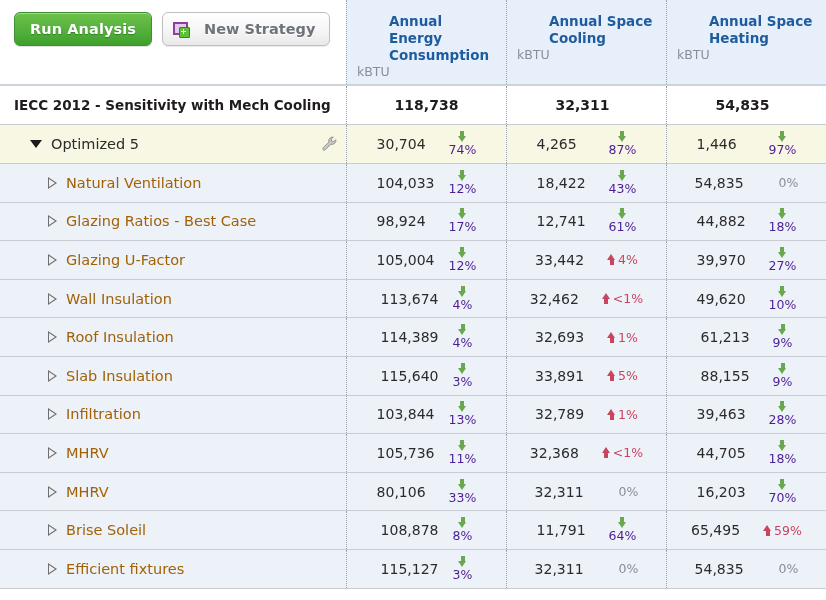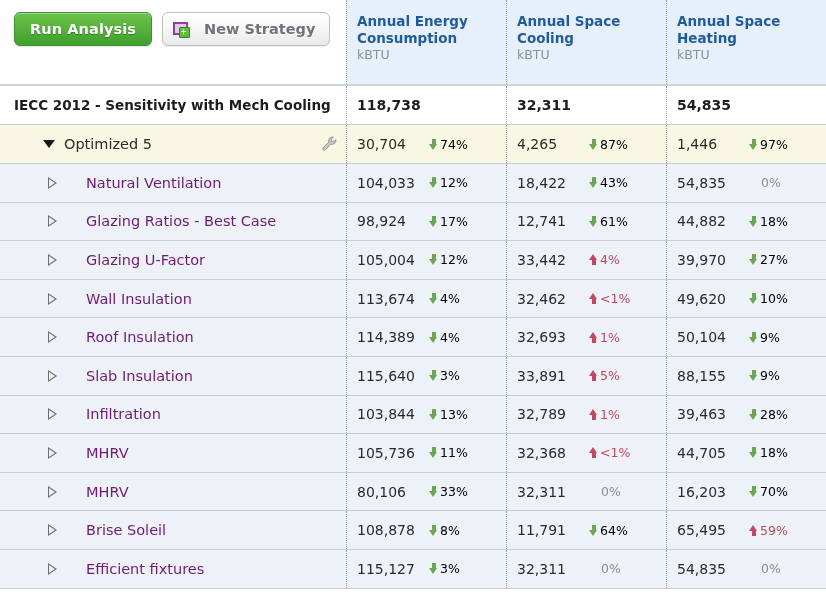--- a/index.html
+++ b/index.html
@@ -131,20 +131,21 @@
     border-left: 1px dotted #9aa3b0;
     padding: 13px 8px 0 10px;
     min-width: 0;
   }
   .metric-head .mh-title {
     color: #1f5c9e;
     font-weight: bold;
     font-size: 13.5px;
     line-height: 17px;
     white-space: pre-line;
+    margin-left: 32px;
   }
   .metric-head .mh-units {
     margin-top: 0;
     color: #8a8f96;
     font-size: 12.5px;
     line-height: 15px;
   }
 
   
   .rows {
@@ -187,21 +188,21 @@
     font-weight: bold;
     color: #201c1c;
     padding-left: 14px;
     white-space: nowrap;
   }
 
   .strategy-name-wrap {
     display: flex;
     align-items: center;
     width: 100%;
-    padding-left: 43px;
+    padding-left: 30px;
     padding-right: 8px;
     box-sizing: border-box;
   }
   .caret-down {
     width: 0; height: 0;
     border-left: 6px solid transparent;
     border-right: 6px solid transparent;
     border-top: 8px solid #1a1a1a;
     margin-right: 9px;
     flex: 0 0 auto;
@@ -253,34 +254,34 @@
     position: absolute;
     left: -8px;
     top: -4px;
     width: 0; height: 0;
     border-top: 4px solid transparent;
     border-bottom: 4px solid transparent;
     border-left: 6px solid #edf1f8;
   }
   .measure-name {
     font-size: 14.5px;
-    color: #701a75;
+    color: #a16207;
     white-space: nowrap;
-    margin-left: 20px;
   }
 
   
   .cell-data {
     flex: 1 1 0;
     box-sizing: border-box;
     border-left: 1px dotted #9aa3b0;
     display: flex;
     align-items: center;
     padding: 0 10px 0 10px;
     min-width: 0;
+    justify-content: center;
   }
   .val {
     font-size: 14px;
     color: #2b2b2b;
     white-space: nowrap;
     flex: 0 0 auto;
     min-width: 62px;
   }
   .row-baseline .val {
     font-weight: bold;
@@ -288,21 +289,21 @@
   }
 
   .delta {
     display: flex;
     align-items: center;
     gap: 2px;
     font-size: 12.5px;
     white-space: nowrap;
     margin-left: 10px;
   }
-  .delta.down { color: #000000; }
+  .delta.down { color: #4c1d95; flex-direction: column; }
   .delta.up   { color: #c9455e; }
   .delta.flat { color: #8a8f96; margin-left: 22px; }
 
   .arrow {
     width: 9px;
     height: 11px;
     position: relative;
     flex: 0 0 9px;
     display: inline-block;
   }
@@ -606,21 +607,21 @@
             <span class="val">32,693</span>
             <span class="delta up">
               <span class="arrow up">
                 <span class="stem"></span>
                 <span class="head"></span>
               </span>
               <span>1%</span>
             </span>
           </div>
           <div class="cell-data">
-            <span class="val">50,104</span>
+            <span class="val">61,213</span>
             <span class="delta down">
               <span class="arrow dn">
                 <span class="stem"></span>
                 <span class="head"></span>
               </span>
               <span>9%</span>
             </span>
           </div>
         </div>
         <div class="row row-measure">

